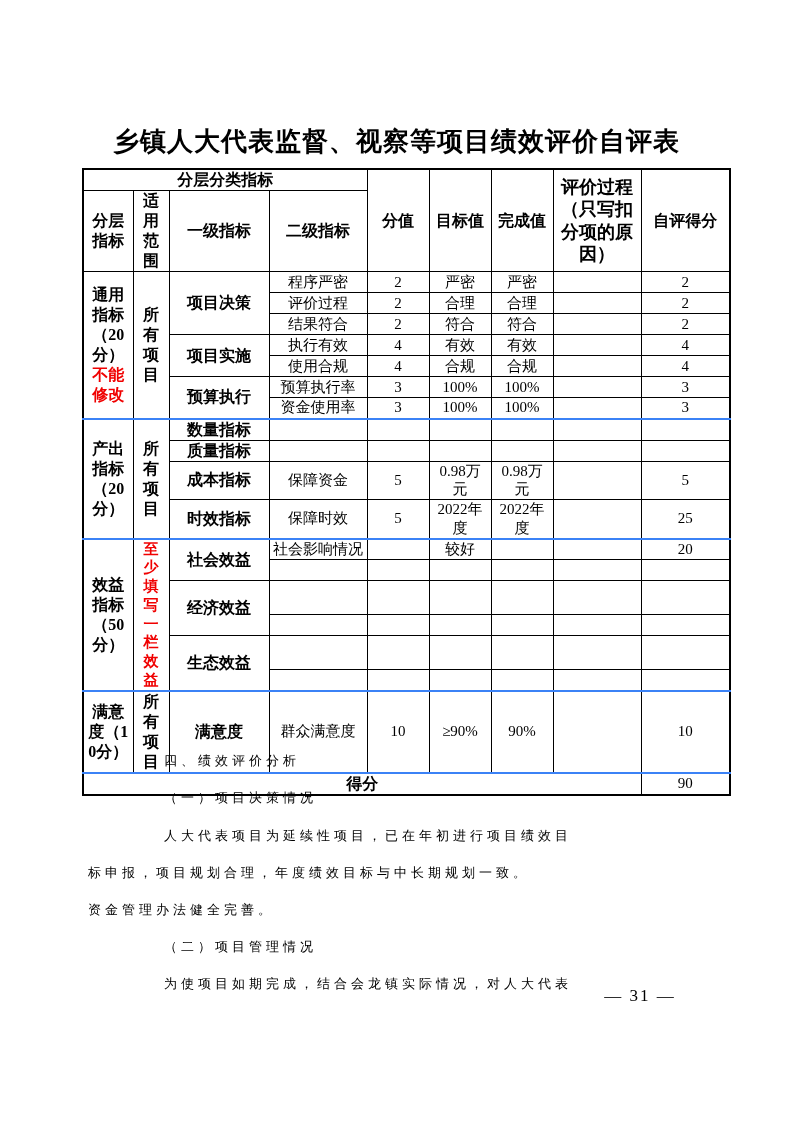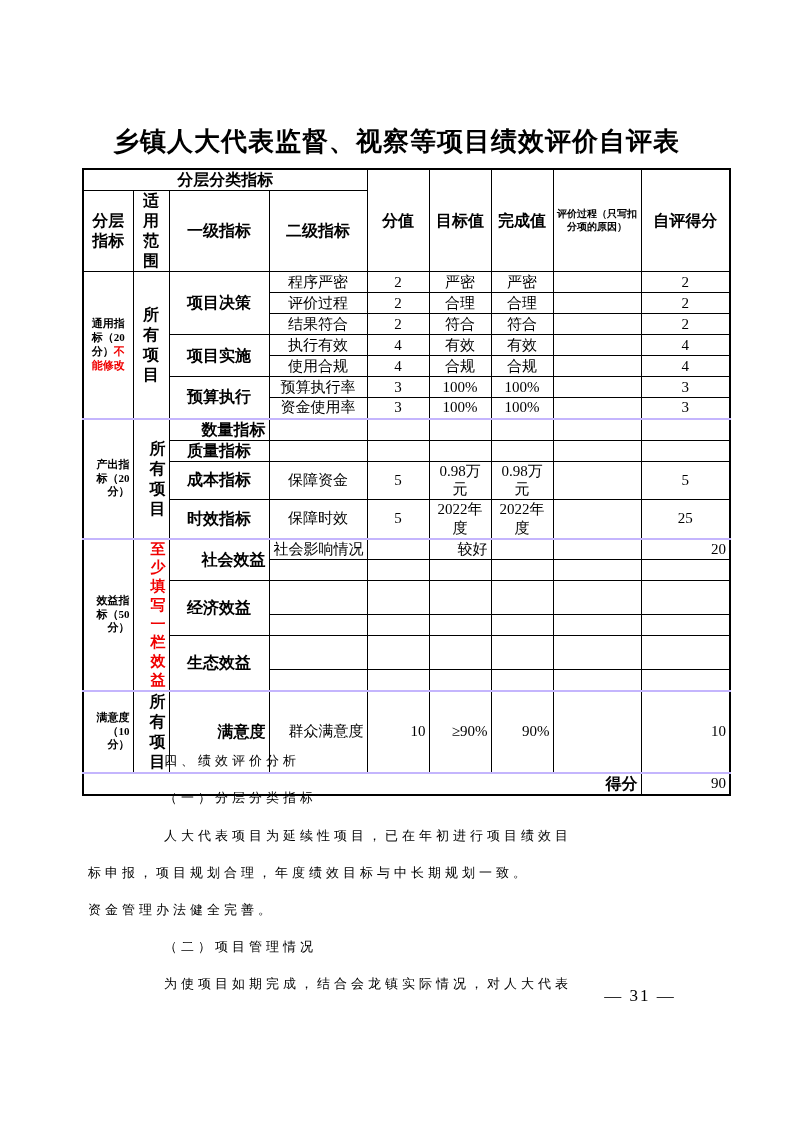--- a/index.html
+++ b/index.html
@@ -20,25 +20,25 @@
   table.eval td{
     border:1px solid #000;text-align:center;vertical-align:middle;
     padding:0 3px;overflow:hidden;word-break:break-all;
   }
   table.eval tr{height:21px;}
   tr.hh1{height:30px;padding-left:15px;}
   tr.hh2{height:36px;}
   tr.tall{height:42px;}
   tr.sat{height:59px;}
   tr.total{height:23px;}
-  tr.sec > td{border-top:2px solid #c4b5fd;text-align:right;}
+  tr.sec > td{border-top:2px solid #3b82f6;}
   .b{font-weight:bold;font-size:16px;}
   .red{color:#f00000;font-weight:bold;}
-  .layer{font-weight:bold;font-size:11px;text-align:left;padding:0 2px;font-family:Liberation Serif, serif;}
-  .proc{font-size:10px;}
+  .layer{font-weight:bold;font-size:16px;text-align:left;padding:0 2px;font-family:Liberation Serif, serif;}
+  .proc{font-size:18px;}
   .ta-r{text-align:right;padding-right:6px;}
   .bodyline{
     position:absolute;font-size:13px;letter-spacing:4px;white-space:nowrap;
   }
   .pagenum{
     position:absolute;top:986px;left:560px;width:160px;text-align:center;
     font-size:17px;letter-spacing:2px;
   }
 </style>
 </head>
@@ -243,20 +243,20 @@
   </tr>
 
   <tr class="sec total">
     <td colspan="8" class="b">得分</td>
     <td>90</td>
   </tr>
 </tbody>
   </table>
 
 <div class="bodyline" style="left:164px;top:752px;">四、绩效评价分析</div>
-<div class="bodyline" style="left:164px;top:789px;">（一）分层分类指标</div>
+<div class="bodyline" style="left:164px;top:789px;">（一）项目决策情况</div>
 <div class="bodyline" style="left:164px;top:827px;">人大代表项目为延续性项目，已在年初进行项目绩效目</div>
 <div class="bodyline" style="left:88px;top:864px;">标申报，项目规划合理，年度绩效目标与中长期规划一致。</div>
 <div class="bodyline" style="left:88px;top:901px;">资金管理办法健全完善。</div>
 <div class="bodyline" style="left:164px;top:938px;">（二）项目管理情况</div>
 <div class="bodyline" style="left:164px;top:975px;font-family:Liberation Serif, serif;">为使项目如期完成，结合会龙镇实际情况，对人大代表</div>
 
 <div class="pagenum">— 31 —</div>
 
 </body></html>

